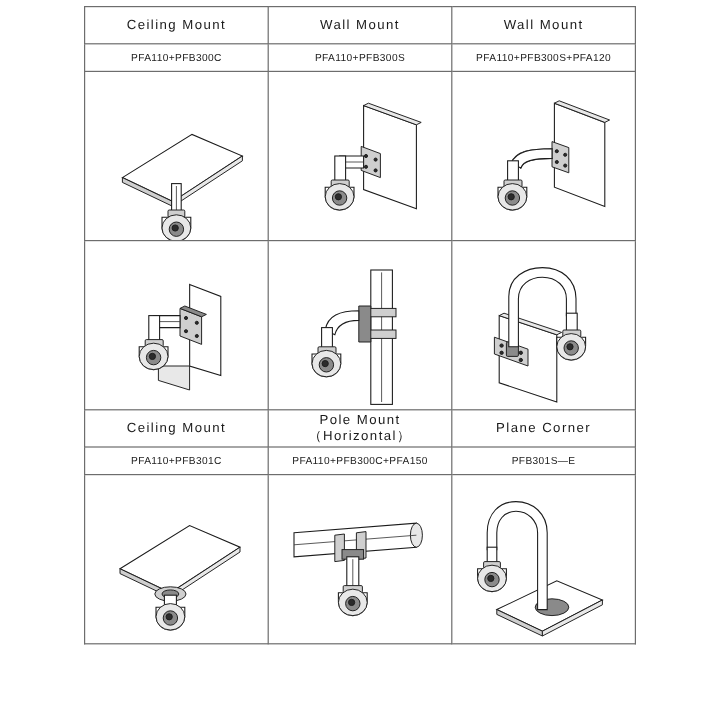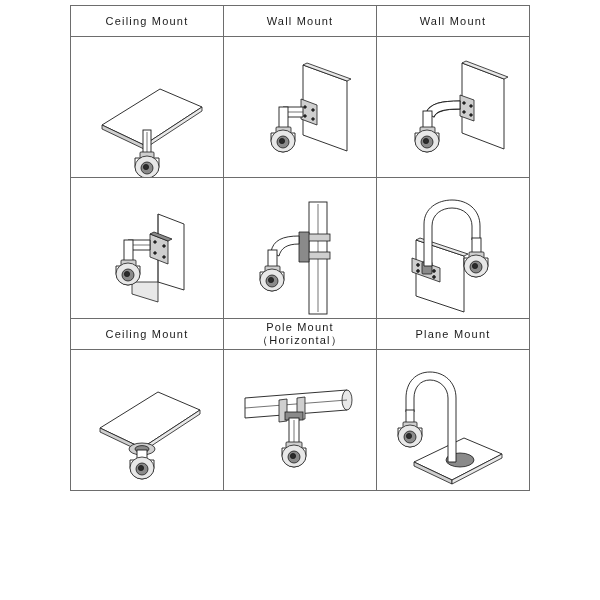--- a/index.html
+++ b/index.html
@@ -68,20 +68,25 @@
 <div class="sheet">
   <table class="grid">
 
     <tbody>
         <tr>
       <td class="title-cell">Ceiling Mount</td>
       <td class="title-cell">Wall Mount</td>
       <td class="title-cell">Wall Mount</td>
     </tr>
     <tr>
+      <td class="code-cell">PFA110+PFB300C</td>
+      <td class="code-cell">PFA110+PFB300S</td>
+      <td class="code-cell">PFA110+PFB300S+PFA120</td>
+    </tr>
+    <tr>
 
       <td class="art-cell">
         <div class="art-wrap">
           <svg width="150" height="140" viewBox="0 0 150 140">
 
             <polygon class="fill-white" points="30,88 88,52 130,70 72,108"></polygon>
             <polygon class="fill-grey" points="30,88 72,108 72,112 30,92"></polygon>
             <polygon class="fill-light" points="72,108 130,70 130,74 72,112"></polygon>
 
             <rect class="fill-white" x="71" y="93" width="8" height="24"></rect>
@@ -224,21 +229,26 @@
             <circle class="fill-mid" cx="98" cy="89" r="6"></circle>
             <circle class="fill-dark" cx="97" cy="88" r="2.6"></circle>
           </svg>
         </div>
       </td>
     </tr>
 
     <tr>
       <td class="title-cell">Ceiling Mount</td>
       <td class="title-cell">Pole Mount（Horizontal）</td>
-      <td class="title-cell">Plane Mount</td>
+      <td class="title-cell">Plane Corner</td>
+    </tr>
+    <tr>
+      <td class="code-cell">PFA110+PFB301C</td>
+      <td class="code-cell">PFA110+PFB300C+PFA150</td>
+      <td class="code-cell">PFB301S—E</td>
     </tr>
     <tr>
 
       <td class="art-cell">
         <div class="art-wrap">
           <svg width="150" height="140" viewBox="0 0 150 140">
             <polygon class="fill-white" points="28,78 86,42 128,60 70,98"></polygon>
             <polygon class="fill-grey" points="28,78 70,98 70,102 28,82"></polygon>
             <polygon class="fill-light" points="70,98 128,60 128,64 70,102"></polygon>
 

